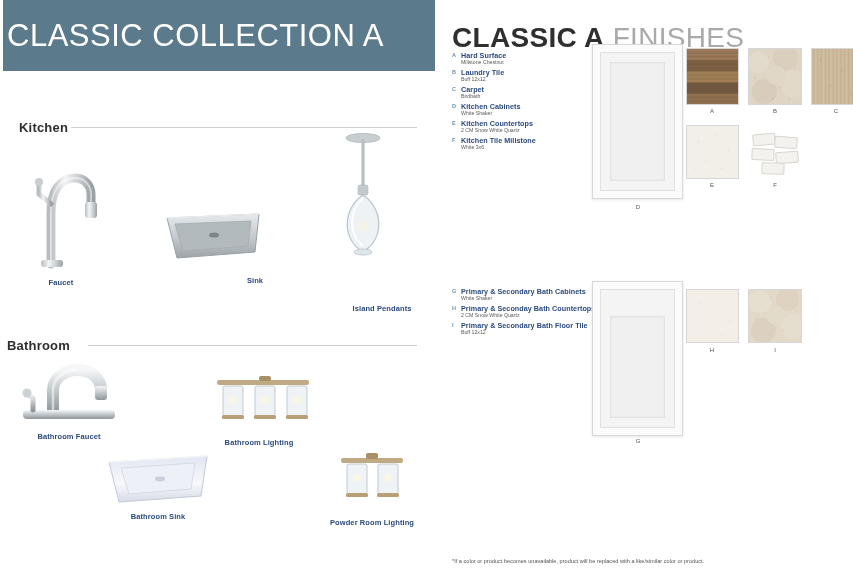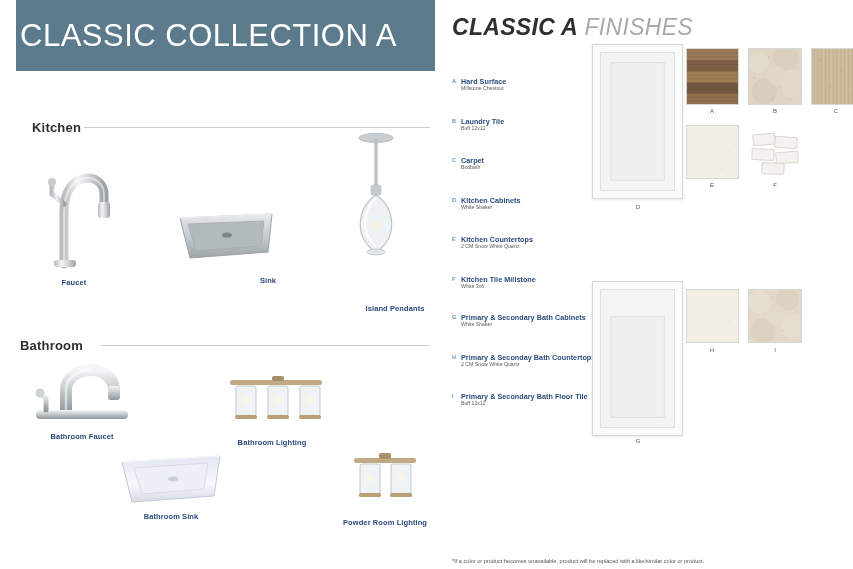--- a/index.html
+++ b/index.html
@@ -16,21 +16,21 @@
   }
   .page {
     position: relative;
     width: 853px;
     height: 569px;
   }
 
   
   .left-panel {
     position: absolute;
-    left: 16px; top: 0;
+    left: 3px; top: 0;
     width: 434px;
     height: 403px;
     background: #ffffff;
     border-right: 7px solid #7f1d1d;
   }
   .banner {
     position: absolute;
     left: 0; top: 0;
     width: 434px;
     height: 71px;
@@ -97,25 +97,24 @@
   .right-panel {
     position: absolute;
     left: 435px; top: 0;
     width: 418px;
     height: 569px;
     background: #ffffff;
   }
   .finishes-head {
     position: absolute;
     left: 17px;
-    top: 14px;
-    font-size: 23px;
+    top: 22px;
+    font-size: 28px;
     font-weight: 300;
     letter-spacing: 0.3px;
-    font-style: italic;
   }
   .finishes-head .bold {
     font-weight: 700;
     color: #2f2f2f;
   }
   .finishes-head .light {
     color: #a9a9a9;
   }
 
   .legend {
@@ -134,21 +133,20 @@
     font-size: 5.5px;
     color: #6f8fa3;
     font-weight: 700;
   }
   .legend-title {
     font-size: 7.2px;
     font-weight: 700;
     color: #2b4a7e;
     letter-spacing: 0.05px;
     display: block;
-    margin-top: 26px;
   }
   .legend-sub {
     font-size: 5.2px;
     color: #5a5a5a;
     display: block;
     margin-top: 0.5px;
   }
 
   .swatch-label {
     position: absolute;

